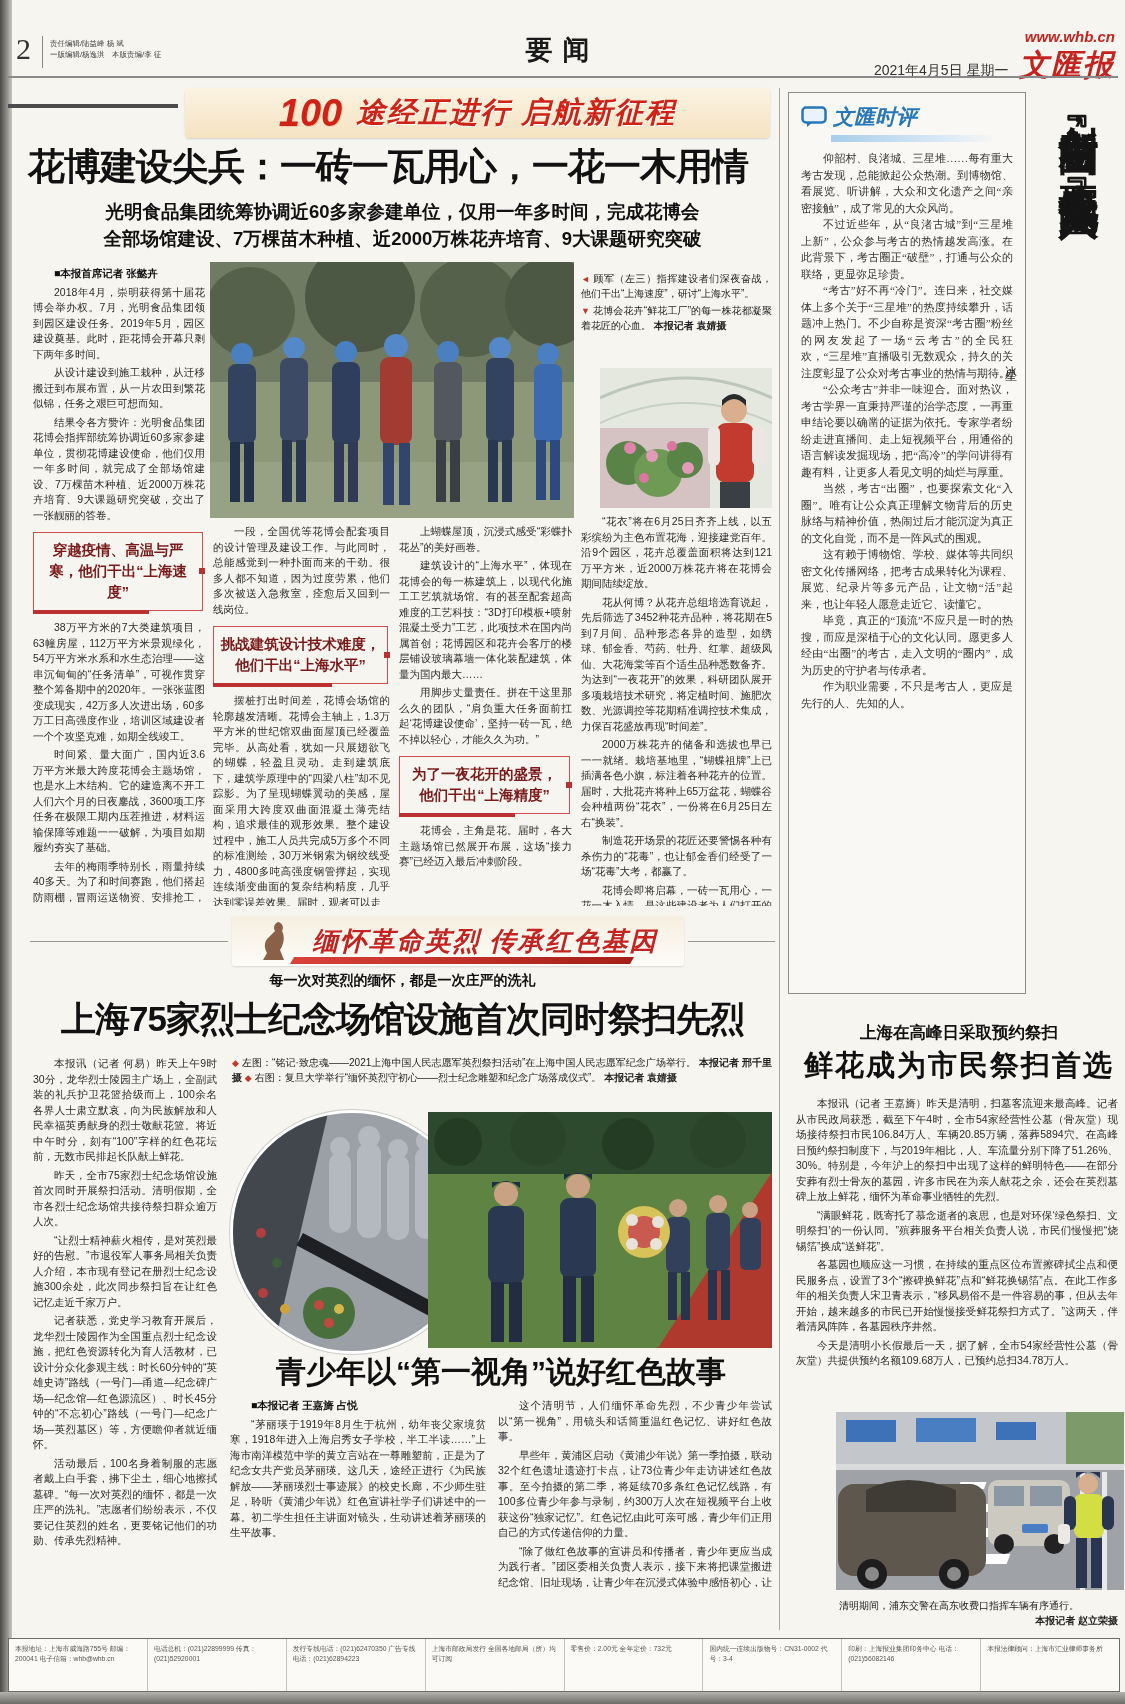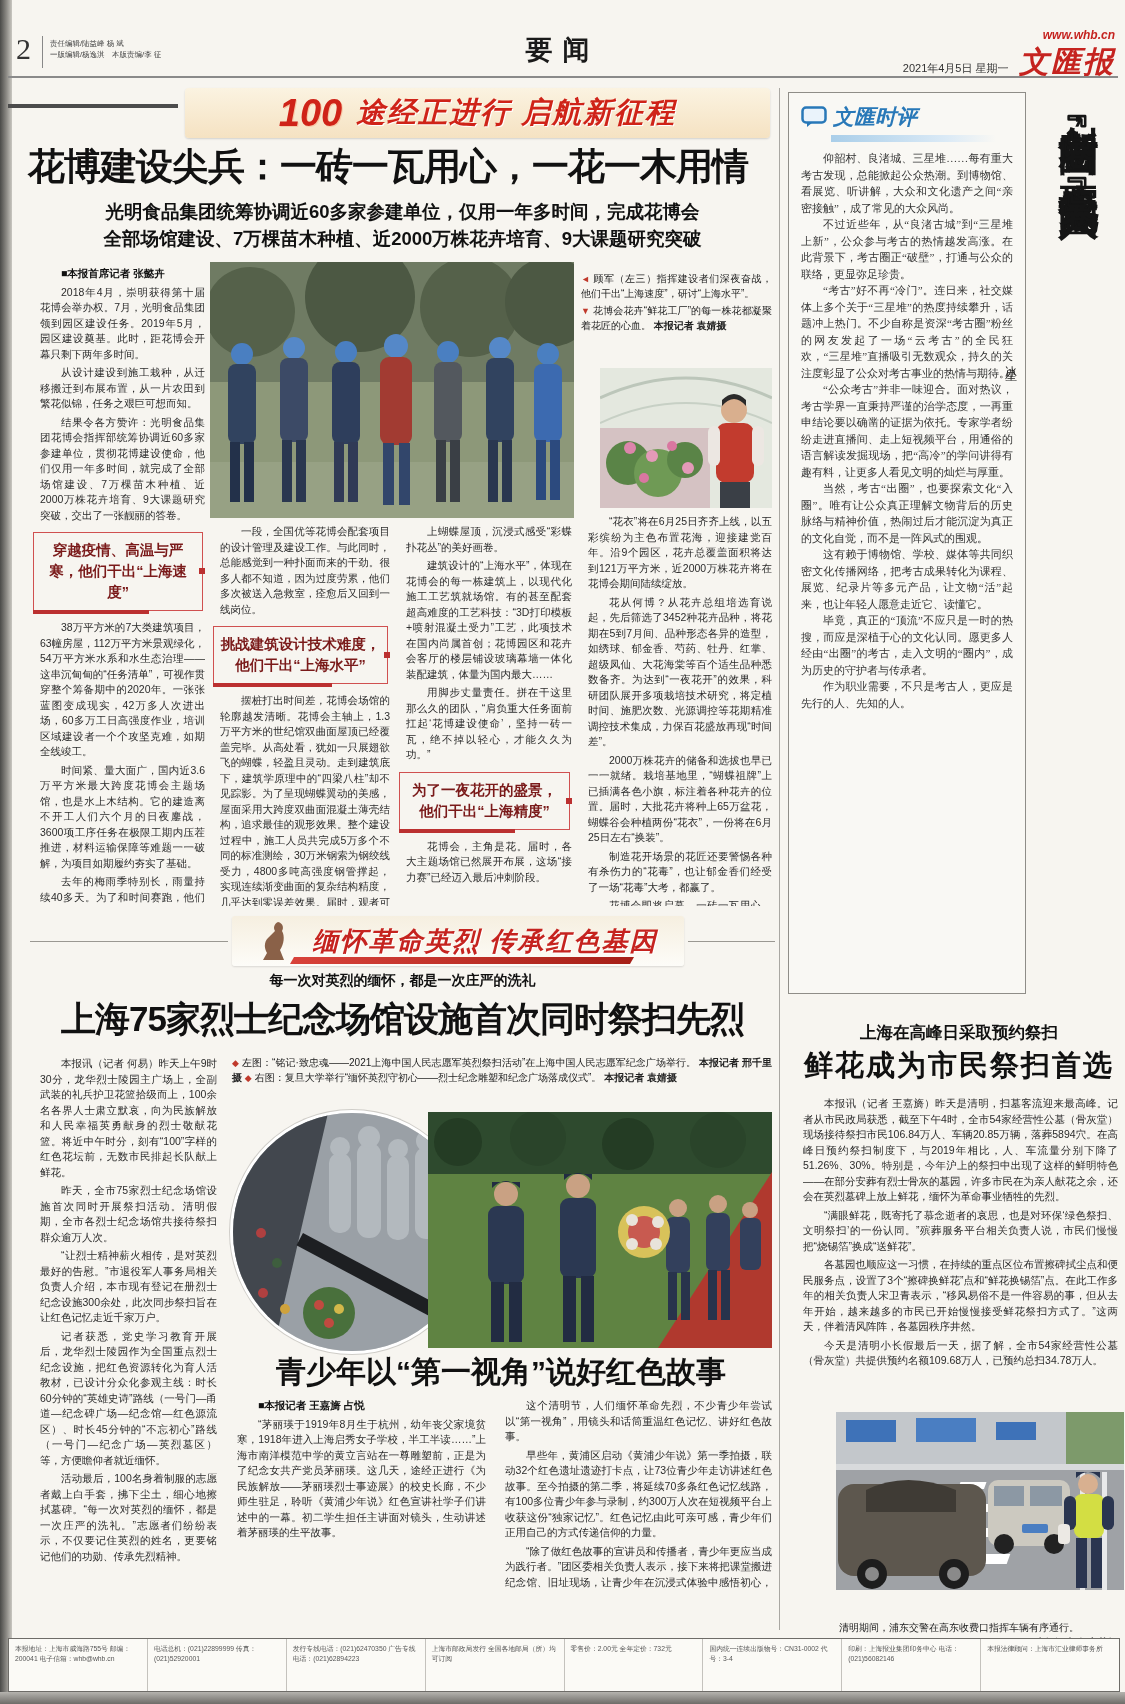--- a/index.html
+++ b/index.html
@@ -8,37 +8,37 @@
   .abs{position:absolute;}
   
   .scan-left{left:0;top:0;width:12px;height:1704px;background:linear-gradient(90deg,#4a4a48,#8d8b86 55%,#c9c7c1);}
   .scan-bottom{left:0;top:1692px;width:1125px;height:12px;background:linear-gradient(180deg,#b5b3ae,#6e6c68);}
   
   .pagenum{left:16px;top:32px;font-family:"Liberation Serif",serif;font-size:30px;color:#333;}
   .hdr-vrule{left:42px;top:36px;width:1px;height:32px;background:#888;}
   .editors{left:50px;top:38px;width:190px;font-size:7.5px;line-height:11px;color:#444;}
   .section-title{left:0;top:32px;width:1125px;text-align:center;font-size:27px;font-weight:bold;letter-spacing:10px;color:#1a1a1a;}
   .hdr-right{right:10px;top:28px;width:260px;text-align:right;}
-  .website{font-size:12px;color:#c5231f;font-style:italic;font-weight:bold;}
-  .dateline{font-size:11px;color:#333;display:inline-block;margin-right:6px;}
+  .website{font-size:15px;color:#c5231f;font-style:italic;font-weight:bold;}
+  .dateline{font-size:14px;color:#333;display:inline-block;margin-right:6px;}
   .masthead{font-size:30px;font-weight:bold;color:#c5231f;font-family:"Liberation Serif",serif;font-style:italic;letter-spacing:2px;}
   .hdr-rule{left:8px;top:76px;width:1110px;height:2px;background:#8a8a8a;}
   .hdr-rule2{left:8px;top:104px;width:170px;height:4px;background:#4c4c4c;}
   .col-divider{left:779px;top:88px;width:1px;height:1542px;background:#a9a7a2;}
   
   .banner1{left:185px;top:88px;width:585px;height:50px;background:linear-gradient(180deg,#fbf3e1,#f5e2c2);
            border-radius:4px;display:flex;align-items:center;justify-content:center;gap:14px;box-shadow:0 1px 2px rgba(0,0,0,.15);}
   .logo100{color:#cf2318;font-size:38px;font-weight:bold;font-style:italic;line-height:1;text-shadow:1px 1px 0 #f7c9a8;}
   .banner1-text{color:#cf2318;font-size:29px;font-weight:bold;font-style:italic;letter-spacing:2px;text-shadow:1px 1px 0 #fff;}
   
   .headline1{left:28px;top:142px;width:748px;font-size:37px;font-weight:800;letter-spacing:-1px;color:#111;white-space:nowrap;}
   .deck{left:30px;top:198px;width:745px;text-align:center;font-size:18.5px;font-weight:bold;line-height:27px;color:#111;}
   
   .bodytext{font-size:10.5px;line-height:15.5px;text-align:justify;color:#2b2b2b;overflow:hidden;}
-  .bodytext p{margin:0 0 3px 7px;text-indent:2em;}
+  .bodytext p{margin:0 0 3px 0;text-indent:2em;}
   .byline{font-size:10.5px;font-weight:bold;color:#111;margin:0 0 6px 0;}
   .redbox{border:1px solid #d05050;position:relative;margin:9px 2px 9px 0;padding:7px 6px;text-align:center;
           color:#7a1a1a;font-weight:bold;font-size:14.5px;line-height:21px;}
   .redbox:after{content:"";position:absolute;left:-3px;bottom:-4px;width:70%;height:4px;background:#bb3030;}
   .redbox:before{content:"";position:absolute;right:-3px;top:45%;width:6px;height:6px;background:#bb3030;}
   .cap{font-size:10px;line-height:14.5px;text-align:justify;color:#222;}
   .cap p{margin:0 0 3px 0;}
   .marker{color:#c0392b;font-size:9px;margin-right:3px;}
   .credit{font-weight:bold;}
   .photo{overflow:hidden;background:#ccc;}
@@ -411,21 +411,21 @@
           <path d="M240 66 Q252 54 264 66 L264 60 L240 60 Z" fill="#28344e"></path>
         <rect x="238" y="82" width="30" height="44" rx="8" fill="#d3de43"></rect>
         <rect x="228" y="84" width="12" height="34" rx="6" fill="#2a3550"></rect>
           <rect x="266" y="84" width="12" height="34" rx="6" fill="#2a3550"></rect>
         <rect x="240" y="126" width="11" height="50" fill="#2a3550"></rect>
           <rect x="255" y="126" width="11" height="50" fill="#2a3550"></rect>
         <rect x="222" y="112" width="12" height="20" rx="4" fill="#ece9e4"></rect>
       </g>
     </svg>
   </div>
-  <div class="abs cap-right" style="left:800px;top:1598px;width:318px;margin-top:22px;">
+  <div class="abs cap-right" style="left:800px;top:1598px;width:318px;">
     <span>清明期间，浦东交警在高东收费口指挥车辆有序通行。</span>
     <span class="credit-line">本报记者 赵立荣摄</span>
   </div>
 
   <div class="abs footer">
       <div>本报地址：上海市威海路755号 邮编：200041 电子信箱：whb@whb.cn</div>
       <div>电话总机：(021)22899999 传真：(021)52920001</div>
       <div>发行专线电话：(021)62470350 广告专线电话：(021)62894223</div>
       <div>上海市邮政局发行 全国各地邮局（所）均可订阅</div>
       <div>零售价：2.00元 全年定价：732元</div>

